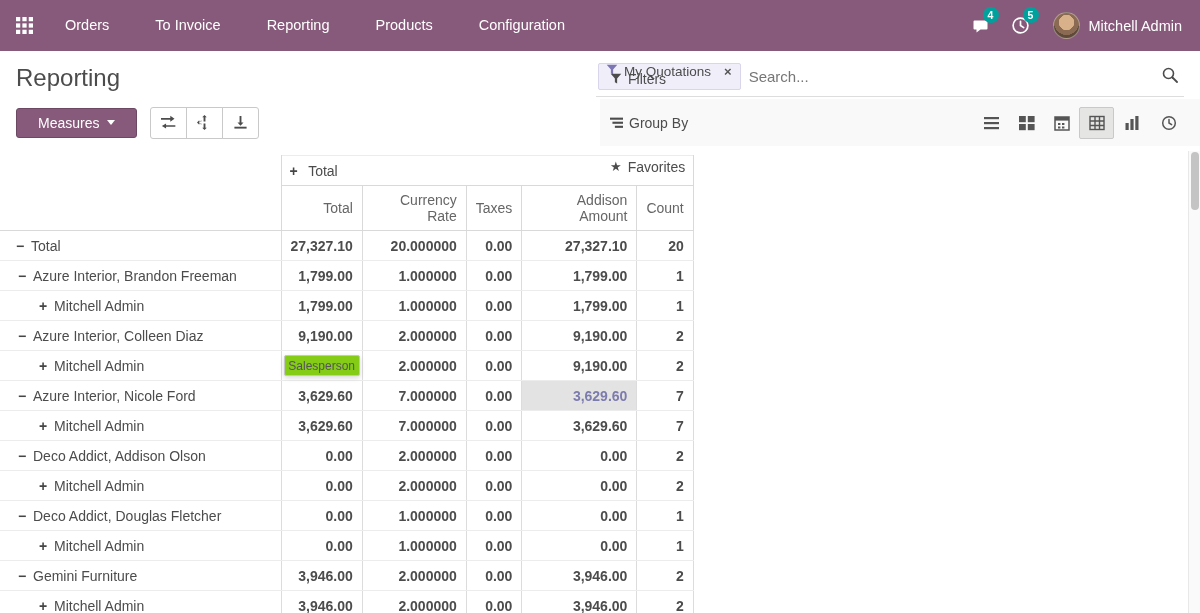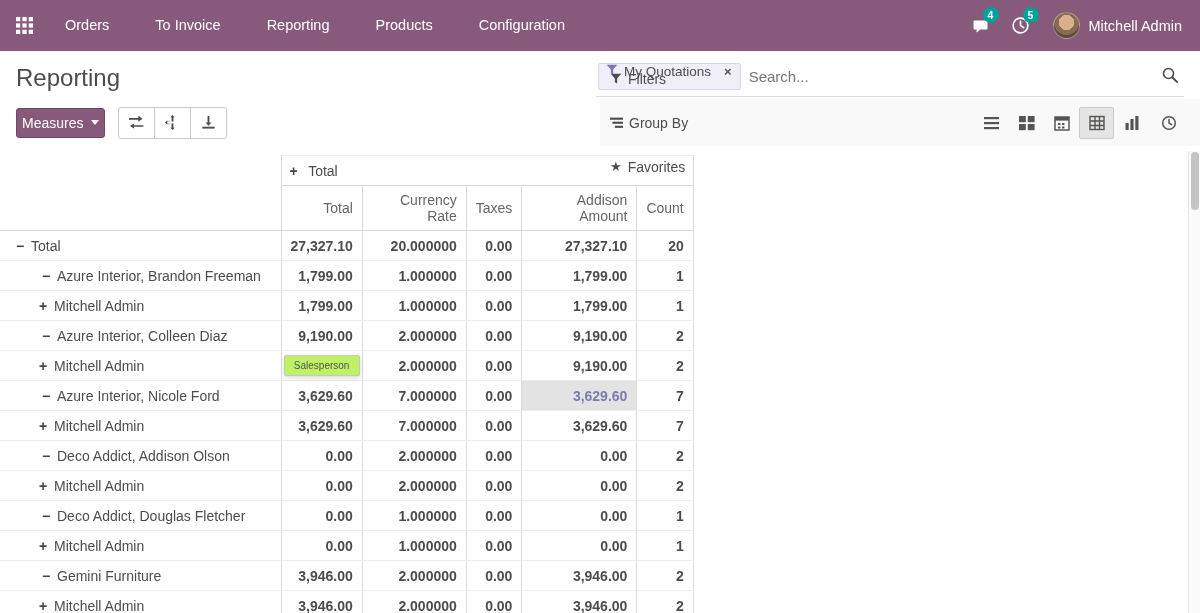--- a/index.html
+++ b/index.html
@@ -28,21 +28,21 @@
   .facet-label { font-size:13.5px; color:#4c4c4c; padding:0 7px 0 6px; }
   .facet-x { padding:0 6px; color:#555; font-size:13px; cursor:pointer; font-weight:bold; }
   .search-input { flex:1; border:none; outline:none; font-size:15px; color:#1d4ed8; padding:0 8px; background:transparent; }
   .search-input::placeholder { color:#767676; }
   .mag-btn { padding:0 4px; cursor:pointer; }
 
   
   .toolbar { display:flex; height:47px; align-items:center; }
   .toolbar-left { display:flex; align-items:center; padding-left:16px; flex:1; }
   .measures-btn { background:#875A7B; color:#fff; border:1px solid #6d4863; border-radius:3px;
-    font-size:14px; padding:6px 5px; display:flex; align-items:center; gap:8px; cursor:pointer; }
+    font-size:14px; padding:6px 21px; display:flex; align-items:center; gap:8px; cursor:pointer; }
   .caret-down { width:0; height:0; border-left:4px solid transparent; border-right:4px solid transparent; border-top:5px solid #fff; }
   .btn-group { display:flex; margin-left:13px; }
   .icon-btn { width:37px; height:32px; background:#fff; border:1px solid #c9c9c9; margin-left:-1px;
     display:flex; align-items:center; justify-content:center; cursor:pointer; }
   .icon-btn:first-child { border-radius:3px 0 0 3px; margin-left:0; }
   .icon-btn:last-child { border-radius:0 3px 3px 0; }
   .toolbar-right { width:600px; height:100%; background:#f9f9f9; display:flex; align-items:center;
     justify-content:space-between; padding:0 14px 0 10px; }
   .filter-btns { display:flex; gap:28px;flex-direction:column; }
   .tb-btn { display:flex; align-items:center; gap:6px; font-size:14px; color:#4c4c4c; cursor:pointer; }
@@ -56,31 +56,31 @@
   .table-wrap { position:relative; margin-top:9px; }
   table.pivot { border-collapse:collapse; font-size:14px; color:#4c4c4c; table-layout:fixed; }
   .pivot th, .pivot td { font-weight:400; }
   .pivot thead th { border-bottom:1px solid #d9d9d9; border-top:1px solid #ececec; }
   .corner { border-right:1px solid #d9d9d9; border-top:none !important; }
   .group-h { text-align:left; padding:6px 8px; border-left:1px solid #d9d9d9; border-right:1px solid #d9d9d9; height:30px; }
   .measure-h { text-align:right; padding:6px 9px; color:#666; border-left:1px solid #d9d9d9; height:31px; cursor:pointer; }
   .measure-h:last-child { border-right:1px solid #d9d9d9; }
   .row-h { text-align:left; padding-top:6px; padding-bottom:6px; border-bottom:1px solid #ececec; height:30px; cursor:pointer; white-space:nowrap; }
   .lvl0 { padding-left:16px; }
-  .lvl1 { padding-left:42px;margin-top:39px; }
+  .lvl1 { padding-left:18px;margin-top:39px; }
   .lvl2 { padding-left:39px; }
   .exp { display:inline-block; width:15px; font-weight:bold; font-size:14px; color:#454545; }
   .pivot td { text-align:right; padding:6px 9px; font-weight:bold; border-left:1px solid #dcdcdc;
     border-bottom:1px solid #ececec; height:30px; }
   .pivot td:last-child { border-right:1px solid #dcdcdc; }
   td.hl { background:#e3e3e3; color:#7c7bad; }
   td.tt-cell { position:relative; }
-  .cell-tooltip { position:absolute; left:2px; top:4px; right:2px; bottom:4px; background:#bef264;
+  .cell-tooltip { position:absolute; left:2px; top:4px; right:2px; bottom:4px; background:#84cc16;
     border:1px solid #c6c6c6; border-radius:2px; box-shadow:0 2px 5px rgba(0,0,0,.15);
-    display:flex; align-items:center; justify-content:center; font-size:10px; font-weight:400; color:#555; }
+    display:flex; align-items:center; justify-content:center; font-size:12px; font-weight:400; color:#555; }
 
   
   .scrollbar { position:absolute; right:0; top:151px; width:12px; height:462px; background:#fafafa; border-left:1px solid #e8e8e8; }
   .scroll-thumb { position:absolute; top:1px; left:2px; width:8px; height:58px; background:#c4c4c4; border-radius:4px; }
 </style>
 </head>
 <body>
 
 <div class="navbar">
   <div class="apps-btn">

